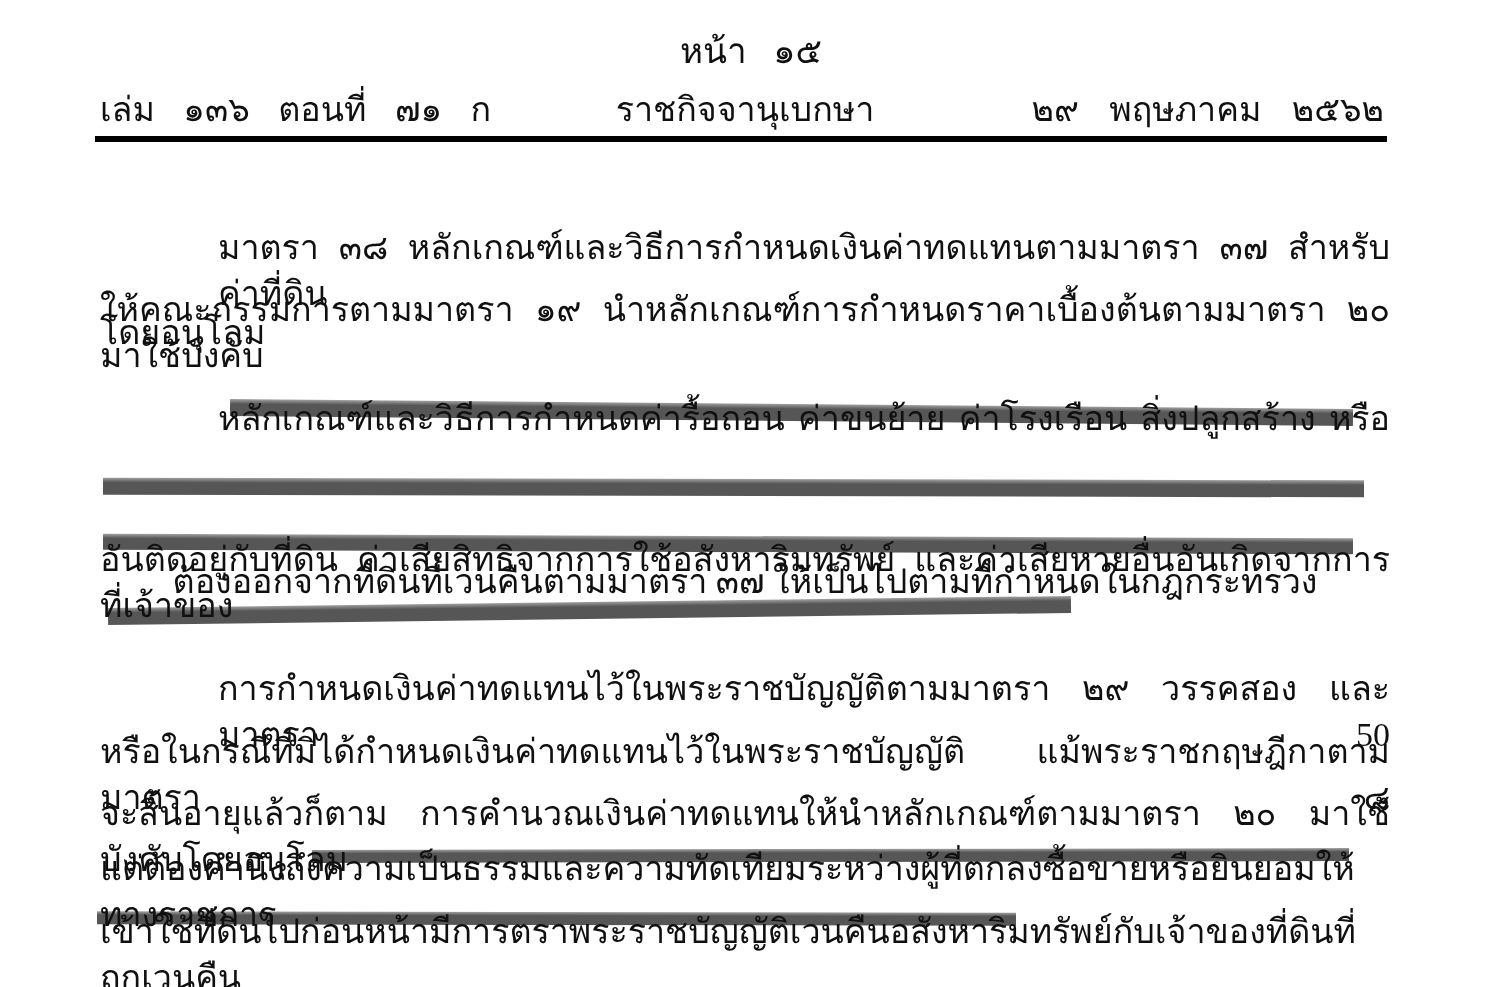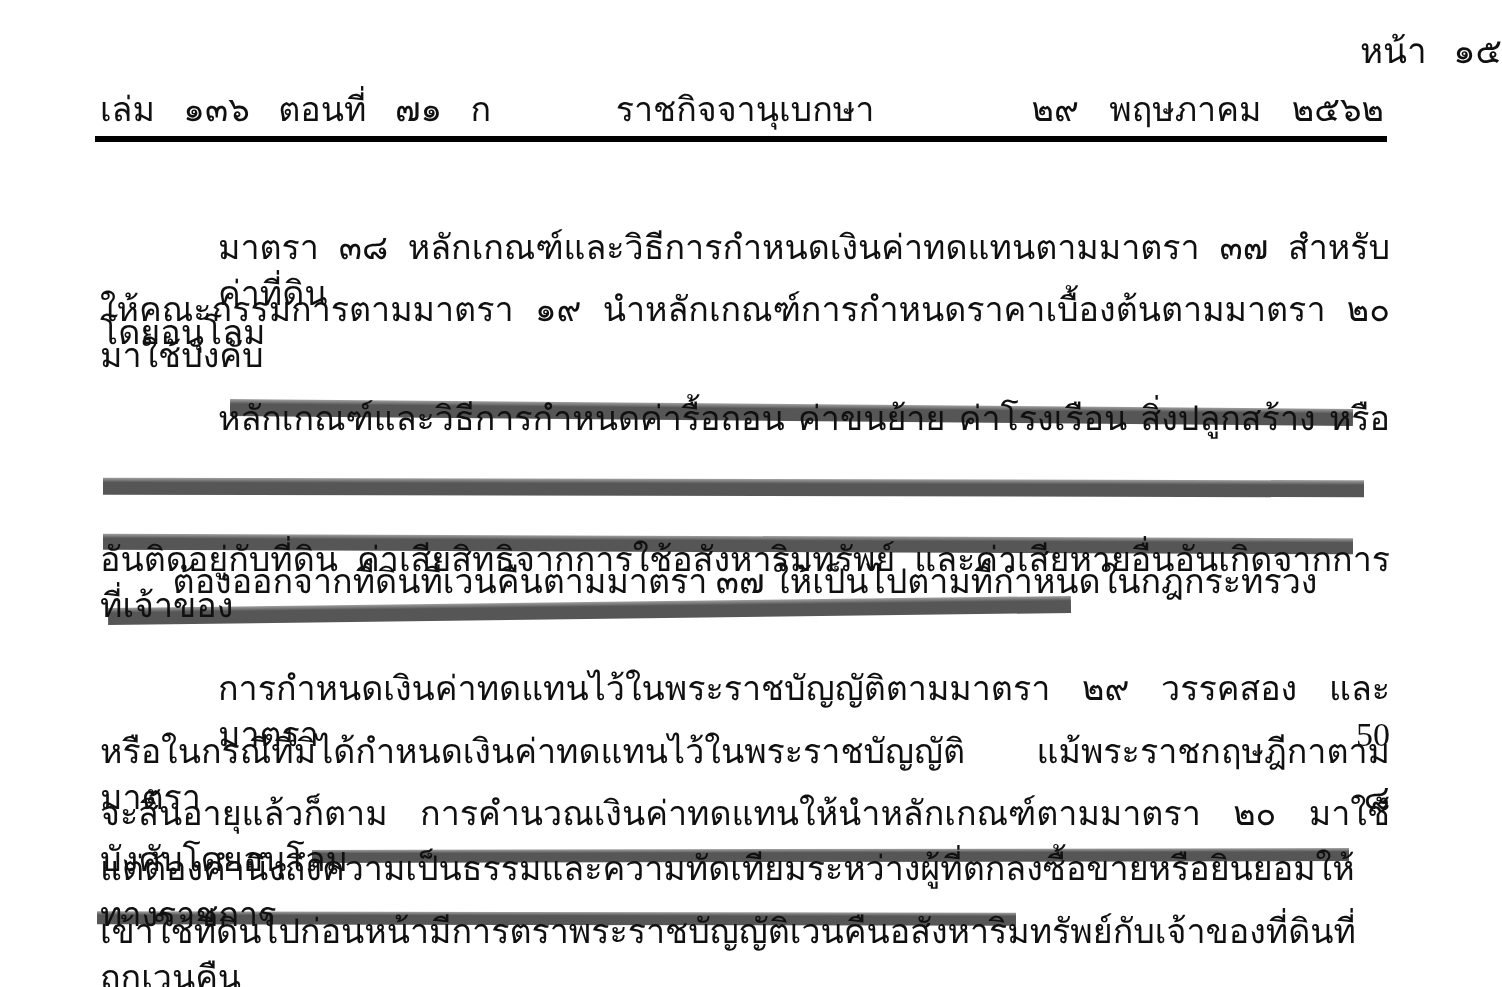--- a/index.html
+++ b/index.html
@@ -7,21 +7,21 @@
     position:relative;
     width:1502px;height:987px;
     background:var(--bg,#ffffff);
     overflow:hidden;
     font-family:"Liberation Serif","DejaVu Serif",serif;
     color:var(--text,#101010);
   }
   
   .hdr-page{
     position:absolute;top:28px;left:0;width:1502px;
-    text-align:right;font-size:35px;line-height:48px;
+    text-align:center;font-size:35px;line-height:48px;
     word-spacing:18px;white-space:nowrap;
   }
   .hdr-row-volume{
     position:absolute;top:86px;left:100px;
     font-size:34px;line-height:48px;word-spacing:20px;white-space:nowrap;
   }
   .hdr-row-gazette{
     position:absolute;top:86px;left:0;width:1490px;
     text-align:center;font-size:34px;line-height:48px;white-space:nowrap;
   }

